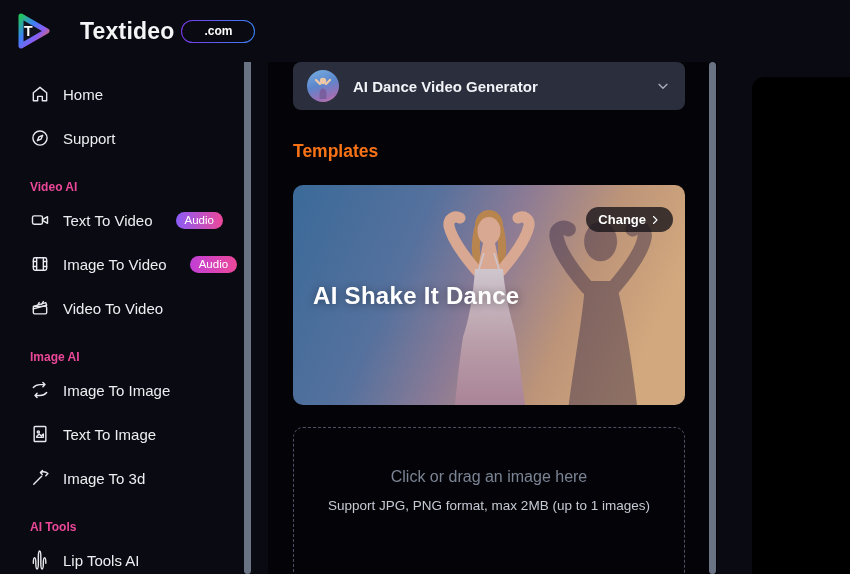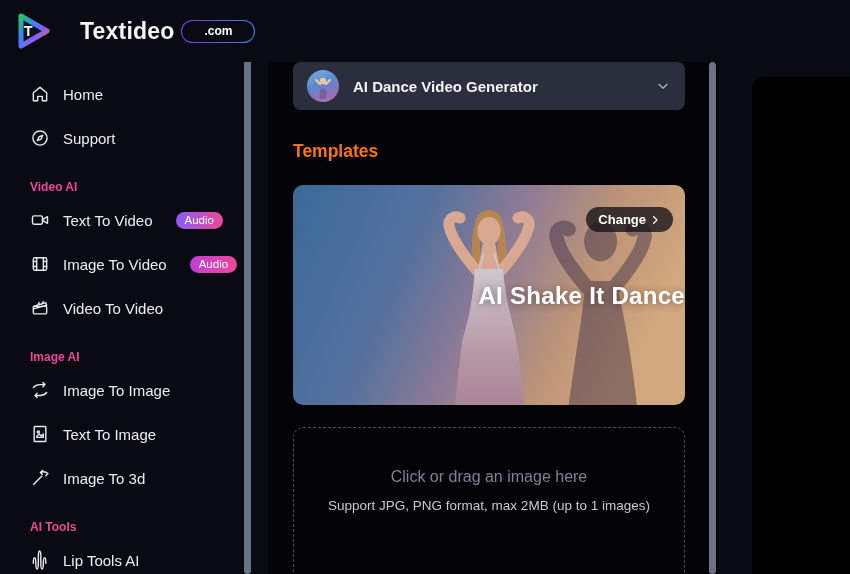--- a/index.html
+++ b/index.html
@@ -46,23 +46,23 @@
             position:relative; }
   .tool-label { margin-left:14px; color:#f2f3f7; font-size:15px; font-weight:600; flex:1; }
   .chev-down { width:16px; height:16px; }
   .chev-down svg { stroke:#aab0bd; fill:none; stroke-width:2; stroke-linecap:round; stroke-linejoin:round; }
 
   .h2 { margin-top:31px; color:#f97316; font-size:17.5px; font-weight:bold; }
 
   .card { position:relative; margin-top:23px; width:392px; height:220px; border-radius:10px;
           overflow:hidden; cursor:pointer; }
   .card svg.scene { position:absolute; inset:0; width:100%; height:100%; }
-  .card-title { position:absolute; left:0; right:0; top:97px; text-align:right;
+  .card-title { position:absolute; left:0; right:0; top:97px; text-align:left;
                 color:#fff; font-size:24px; font-weight:800; letter-spacing:.3px;
-                text-shadow:0 1px 8px rgba(0,0,0,.4); }
+                text-shadow:0 1px 8px rgba(0,0,0,.4);padding-left:20px; }
   .change-btn { position:absolute; top:10px; right:12px; display:flex; align-items:center; gap:3px;
                 background:rgba(22,19,24,.78); color:#fff; font-size:13px; font-weight:600;
                 padding:5px 12px; border-radius:999px; cursor:pointer;margin-top:12px; }
   .change-btn svg { stroke:#fff; fill:none; stroke-width:2.2; stroke-linecap:round; stroke-linejoin:round; }
 
   .h2.upload { margin-top:21px; }
   .dropzone { margin-top:22px; width:392px; height:200px; border:1.5px dashed #4d4d66;
               border-radius:10px; text-align:center; padding-top:40px; cursor:pointer; }
   .dz-title { color:#7b8494; font-size:16px; }
   .dz-hint  { margin-top:12px; color:#c5cad4; font-size:13.5px; font-weight:500; }

